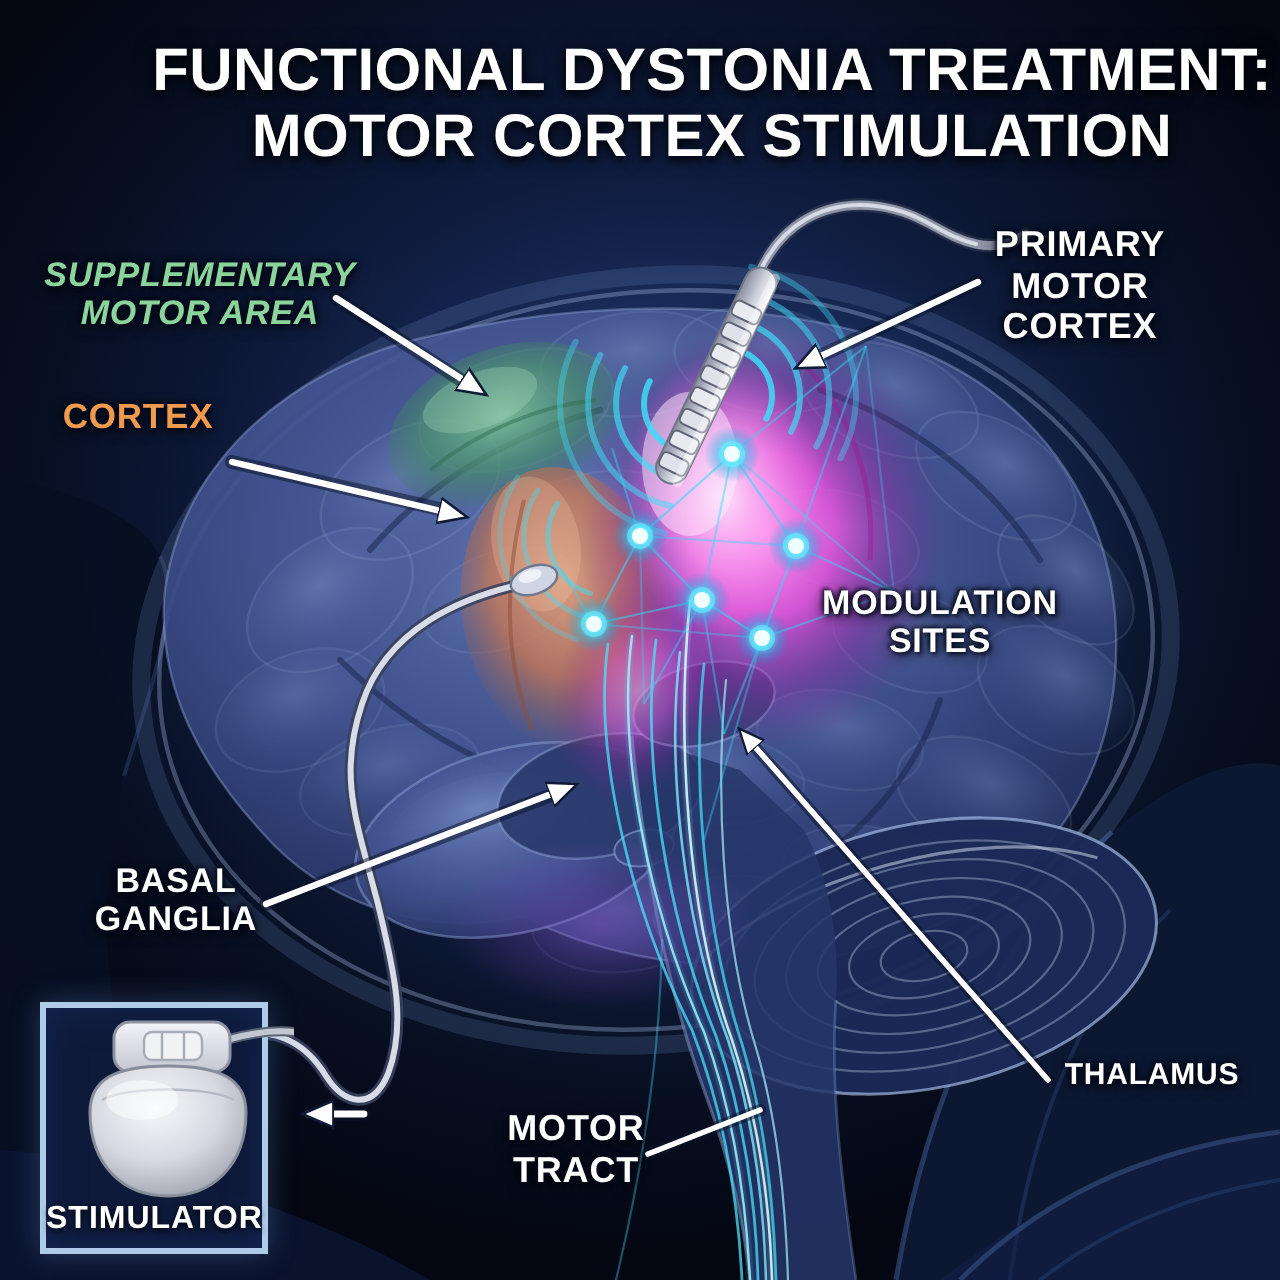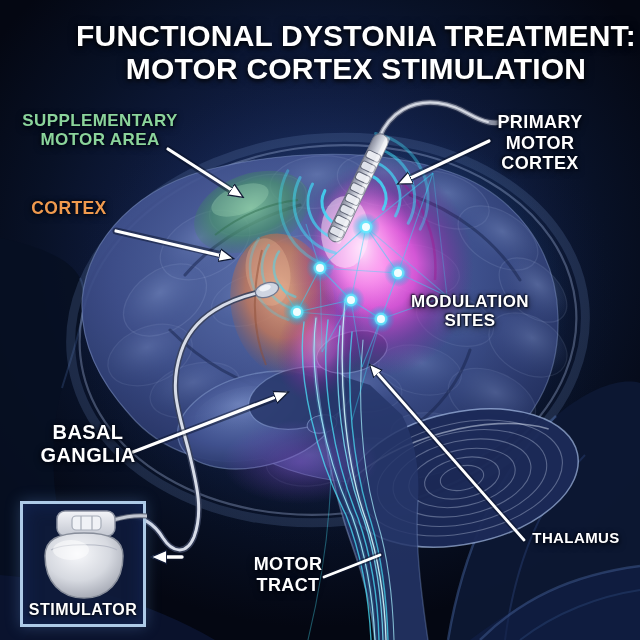--- a/index.html
+++ b/index.html
@@ -14,29 +14,29 @@
   .title{
     position:absolute;top:19px;left:0;width:100%;text-align:center;
     color:#fff;font-weight:bold;font-size:30px;line-height:1.1;letter-spacing:.2px;
     text-shadow:0 2px 4px rgba(0,0,0,.85),0 0 10px rgba(0,0,0,.5);
     margin-left:36px;
   }
   .lbl{
     position:absolute;font-weight:bold;color:#fff;text-align:center;line-height:1.14;letter-spacing:.4px;
     text-shadow:-1px -1px 2px rgba(4,9,24,.95),1px 1px 2px rgba(4,9,24,.95),0 2px 7px rgba(0,0,0,.8);
   }
-  .t-sma{left:16px;top:111px;width:168px;font-size:17px;color:#8bd49b;}
+  .t-sma{left:16px;top:128px;width:168px;font-size:17px;color:#8bd49b;font-style:italic;}
   .t-pre{left:6px;top:199px;width:126px;font-size:17.5px;color:#f09a4e;}
   .t-pri{left:476px;top:112px;width:128px;font-size:18px;}
   .t-neu{left:402px;top:292px;width:136px;font-size:17px;}
-  .t-bas{left:26px;top:421px;width:124px;font-size:20px;}
+  .t-bas{left:26px;top:431px;width:124px;font-size:17px;}
   .t-tha{left:521px;top:529px;width:110px;font-size:15px;text-align:center;}
   .t-mot{left:236px;top:554px;width:104px;font-size:18px;}
   .stim-box{
-    position:absolute;left:20px;top:501px;width:126px;height:126px;box-sizing:border-box;
+    position:absolute;left:20px;top:501px;width:114px;height:126px;box-sizing:border-box;
     border:3px solid #aecbe8;background:rgba(15,27,60,.92);
     box-shadow:0 0 14px rgba(110,160,225,.3), inset 0 0 18px rgba(20,40,90,.8);
   }
   .stim-label{
     position:absolute;bottom:5px;left:0;width:100%;text-align:center;
     color:#fff;font-weight:bold;font-size:16px;letter-spacing:.5px;
     text-shadow:0 1px 3px rgba(0,0,0,.9);
   }
 </style>
 </head>

